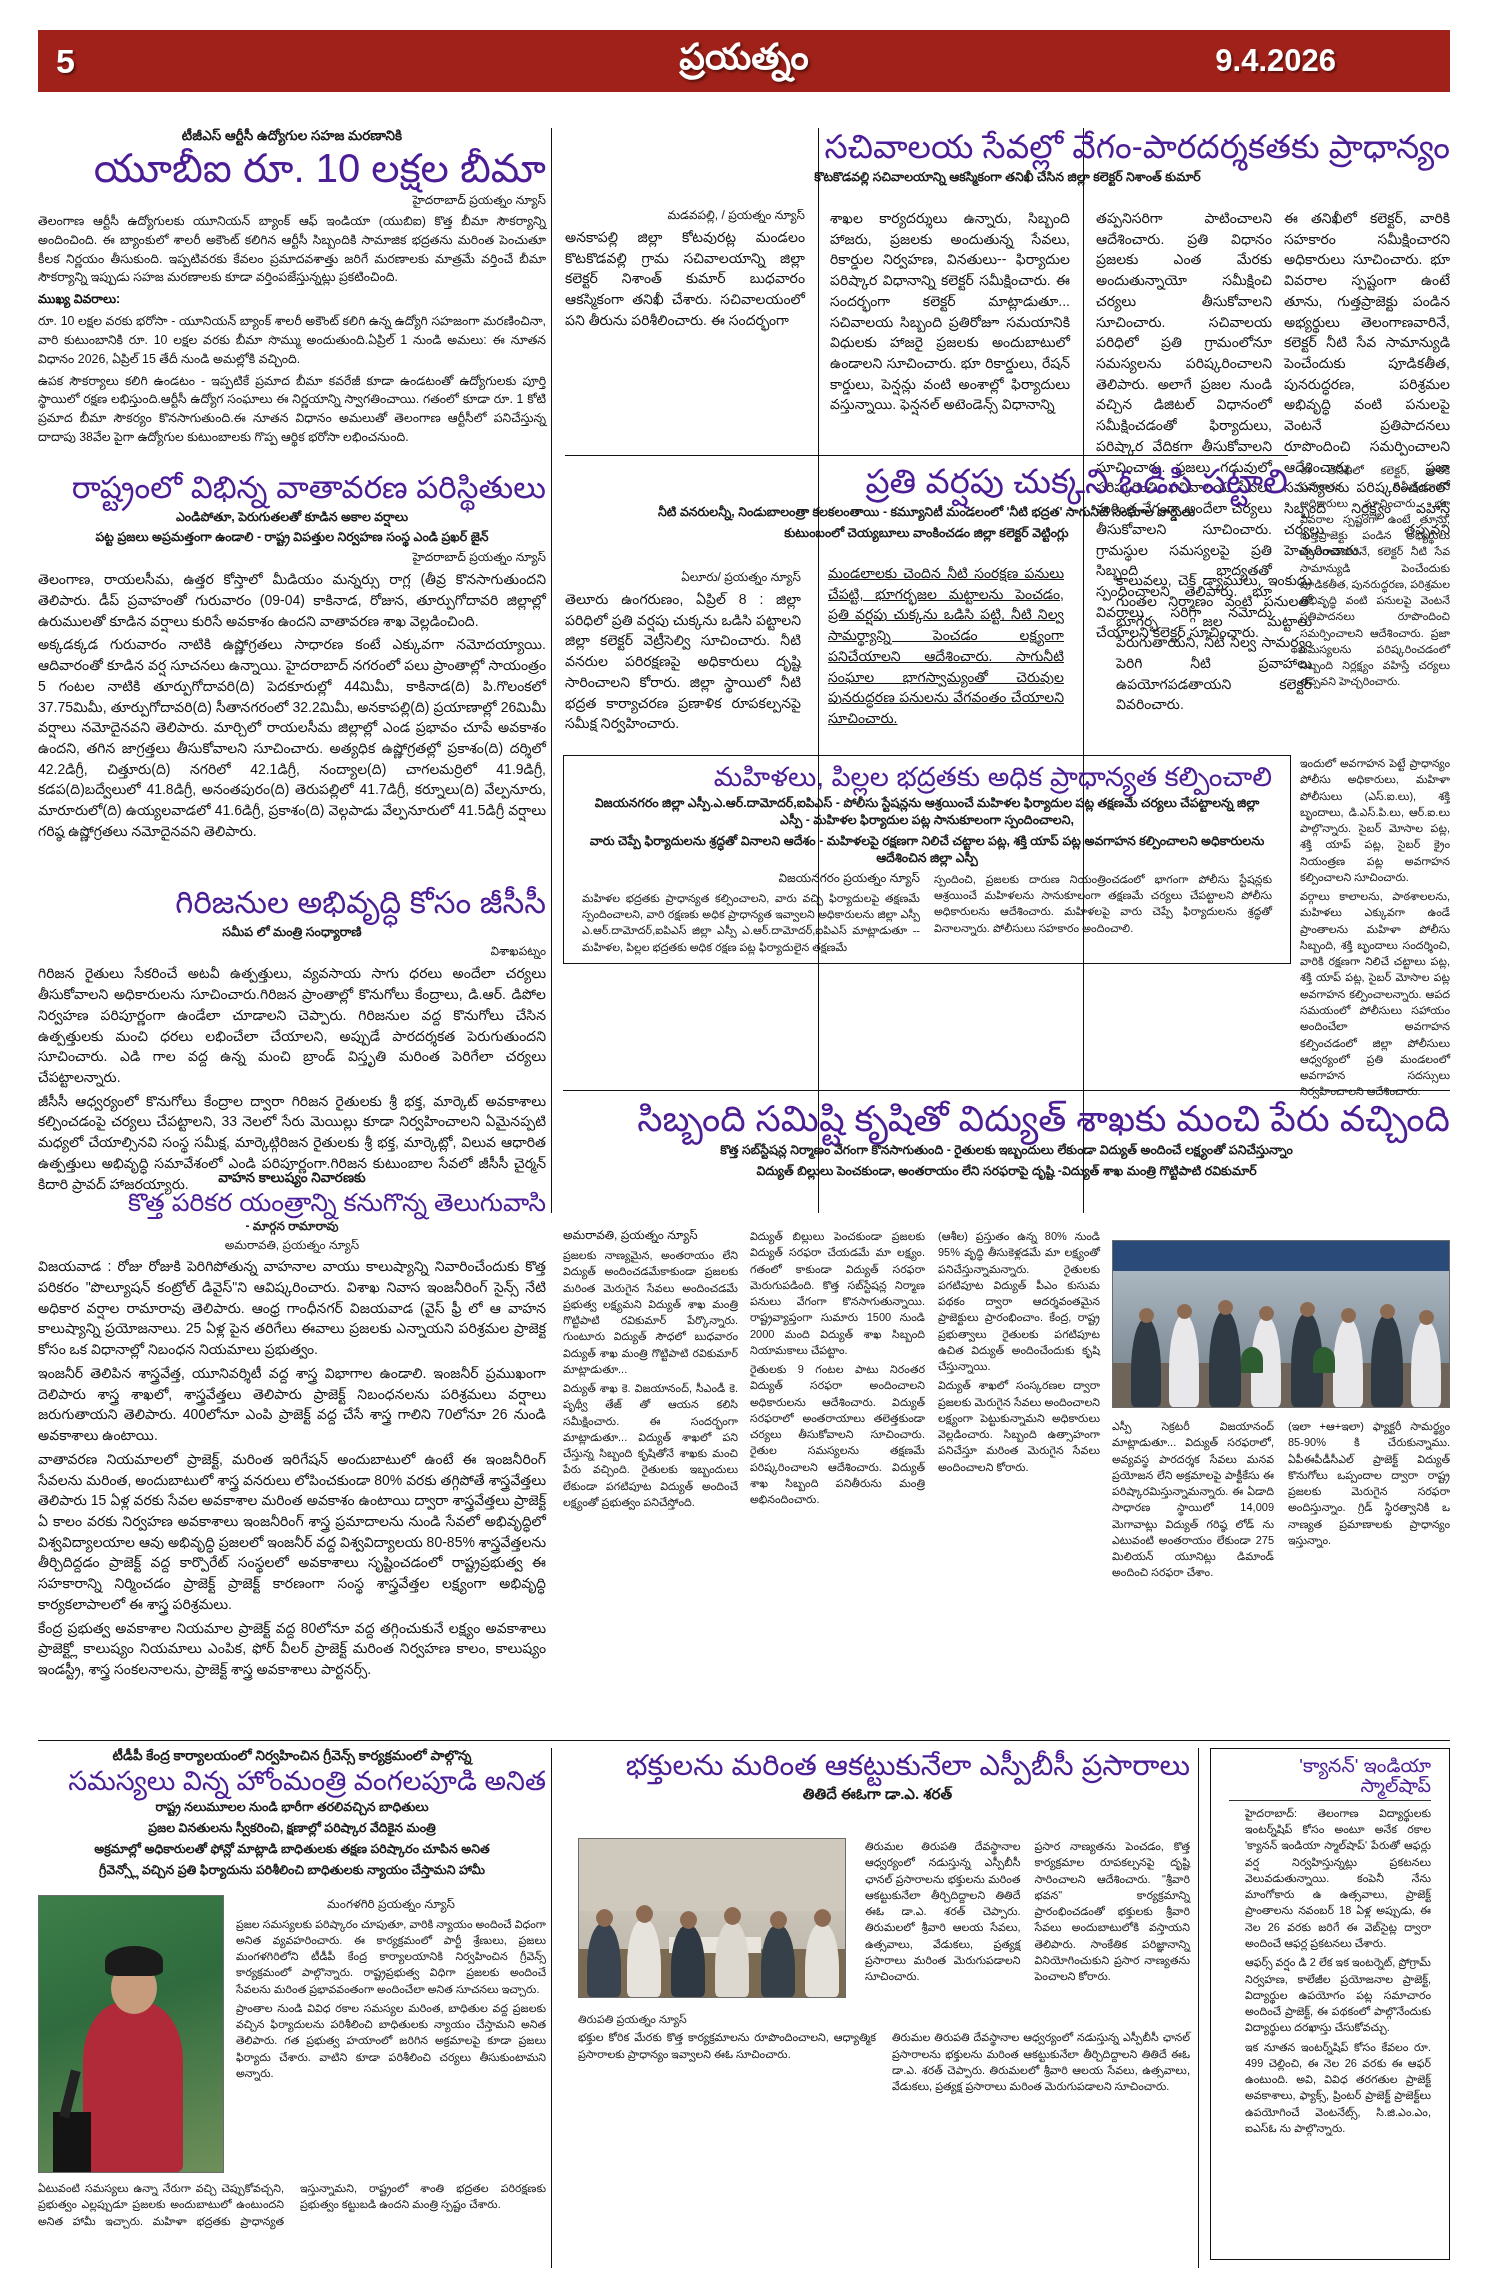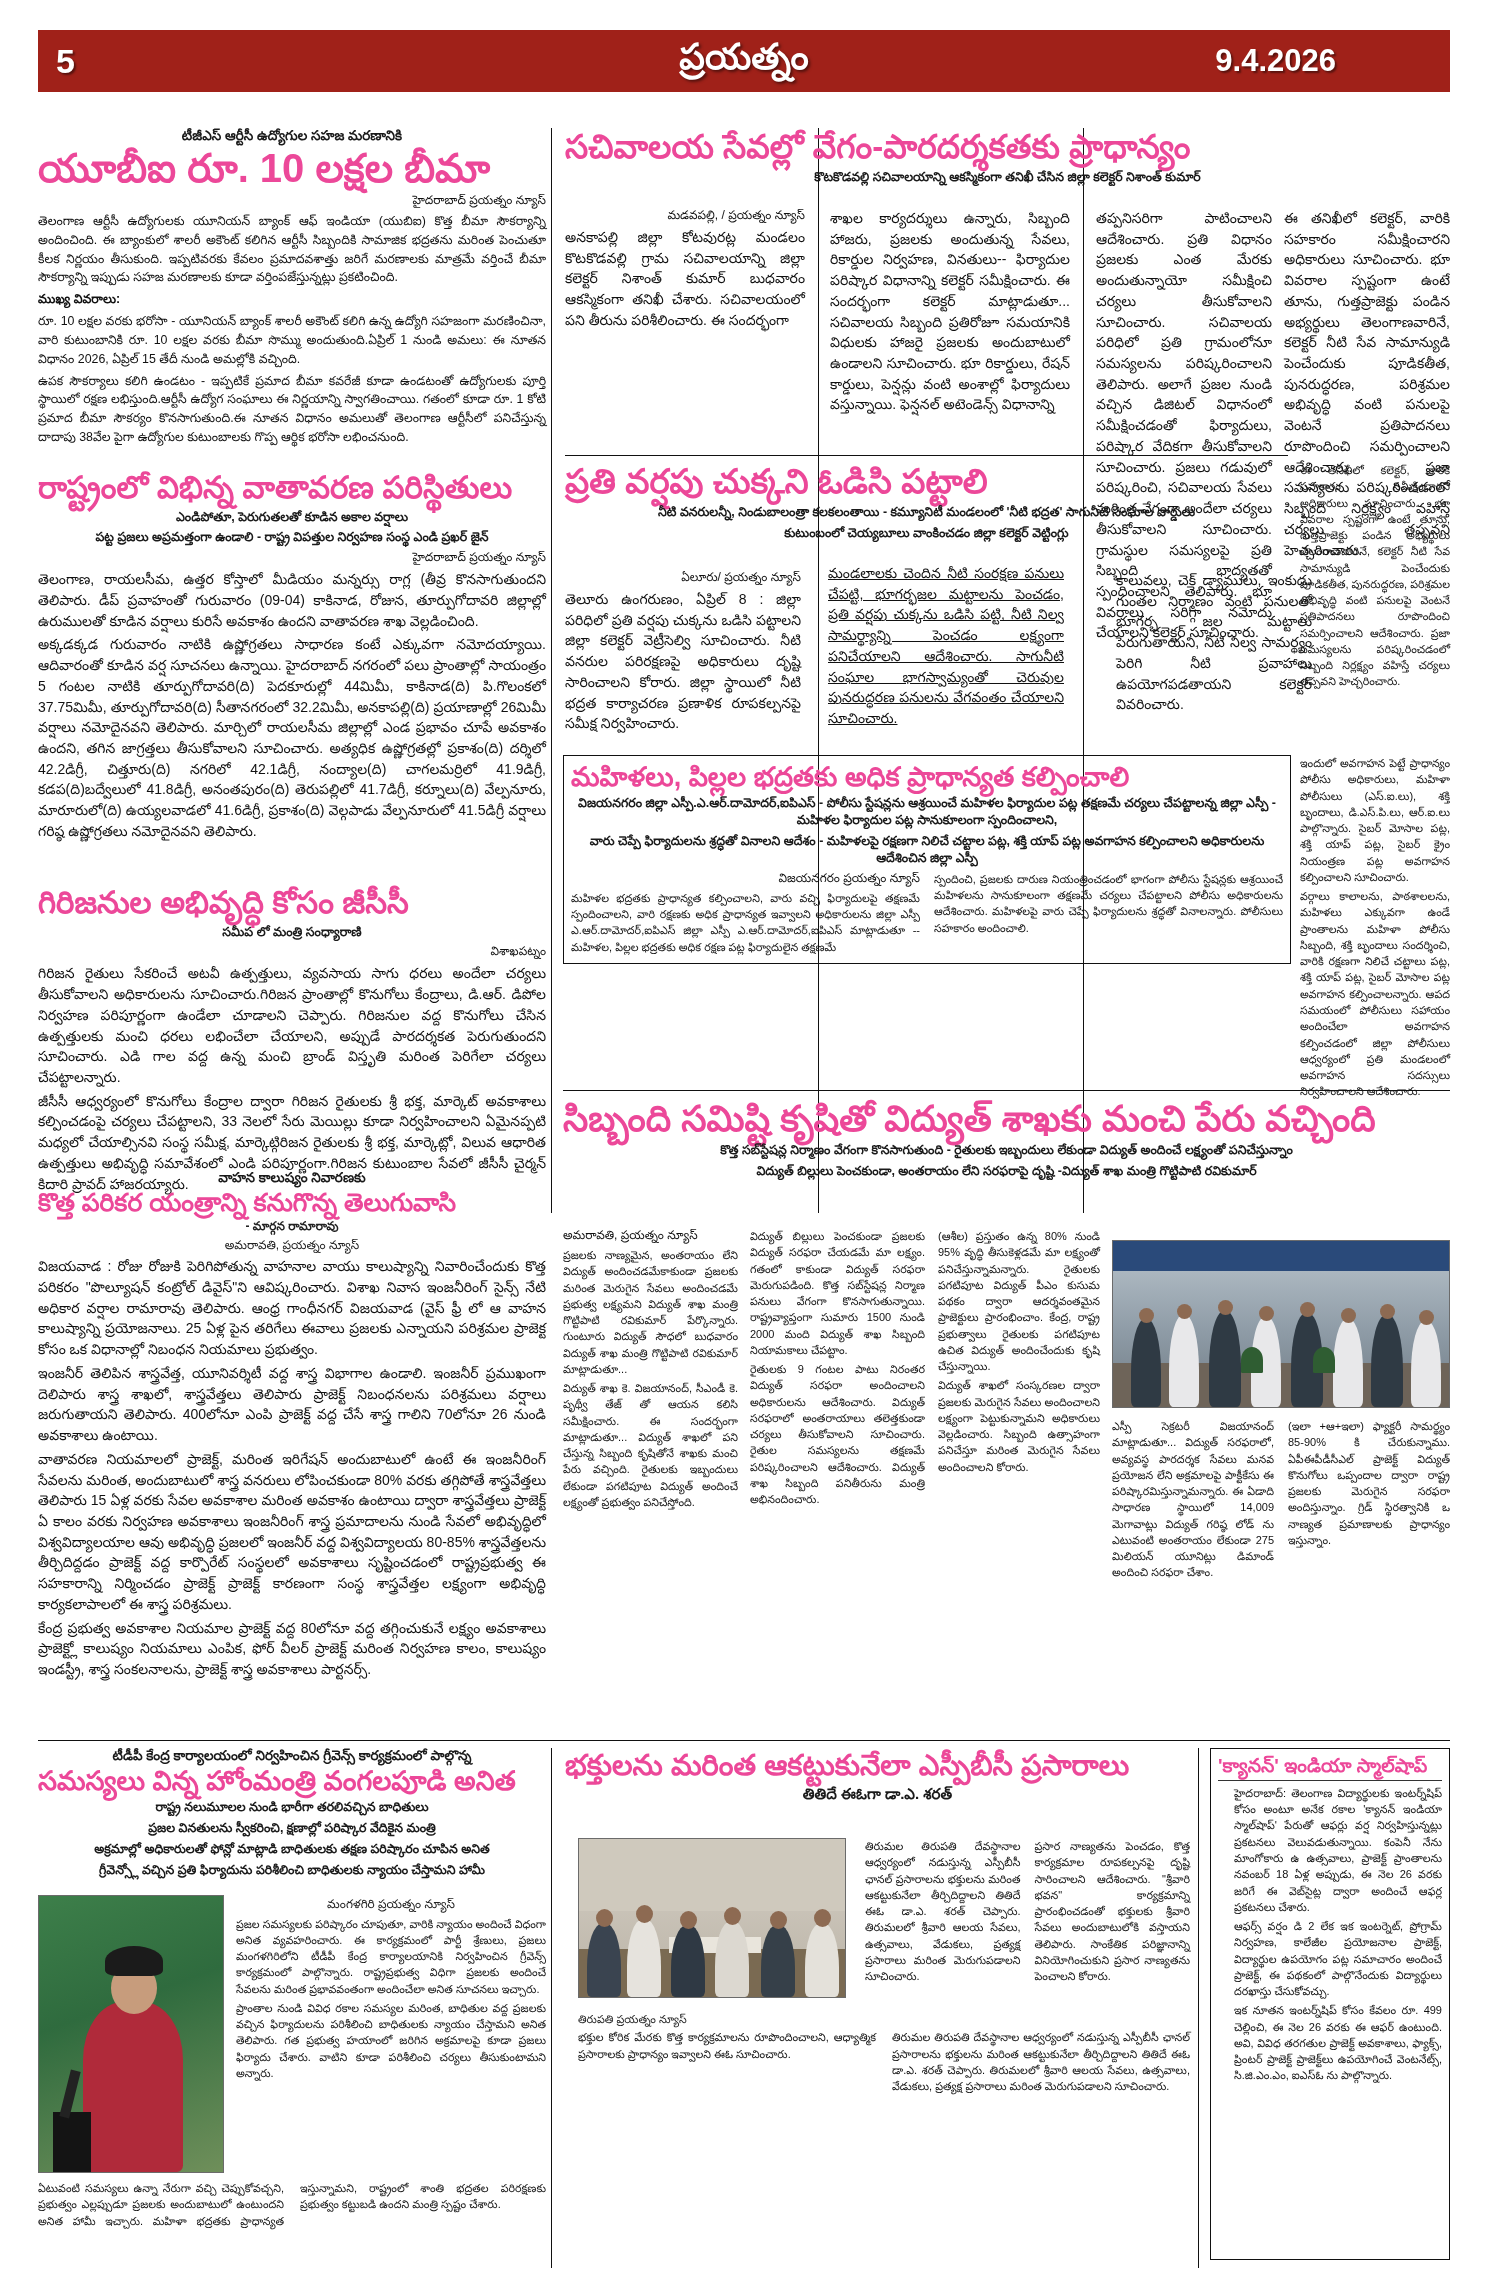--- a/index.html
+++ b/index.html
@@ -35,21 +35,21 @@
     text-shadow:2px 2px 2px rgba(0,0,0,.45);
     margin-left:auto; margin-right:96px;
   }
 
   
   .kicker {
     text-align:center; font-size:13.5px; font-weight:bold; color:#1a1a1a;
     line-height:1.25; margin:0 0 2px 0;
   }
   .hl {
-    text-align:left; font-weight:bold; color:#ec4899; line-height:1.05;
+    text-align:right; font-weight:normal; color:#4c1d95; line-height:1.05;
     margin:2px 0 4px 0;
   }
   .hl-xl { font-size:40px; }
   .hl-lg { font-size:31px; }
   .hl-md { font-size:25px; }
   .hl-sm { font-size:21px; }
   .subhl {
     text-align:center; font-size:12.5px; font-weight:bold; line-height:1.35;
     margin:1px 0 4px 0; color:#1a1a1a;
   }
@@ -60,21 +60,21 @@
   .dateline {
     font-size:12px; text-align:right; margin:0 0 2px 0;
   }
   .body {
     font-size:12.4px; line-height:1.52; text-align:justify;
     text-justify:inter-word; hyphens:auto; word-break:break-word;
   }
   .body p { margin:0 0 3px 0; }
   .small { font-size:14px; line-height:1.48; }
   .rule-thin { border-top:1px solid #333; margin:4px 0; }
-  .boxed { border:1.4px solid #111; padding:5px 7px; }
+  .boxed { border:1.4px solid #111; padding:5px 18px; }
 
   
   .colbox { position:absolute; }
   .vline { position:absolute; width:1px; background:#111; }
   .hline { position:absolute; height:1px; background:#111; }
 
   
   .photo { position:relative; overflow:hidden; border:1px solid #6b6b6b; }
   .ph-room { background:linear-gradient(180deg,#d6d0c6 0%,#b9b2a5 100%); }
   .ph-stage { background:linear-gradient(180deg,#b9c4cc 0%,#8e9ba6 55%,#6f7b84 100%); }

